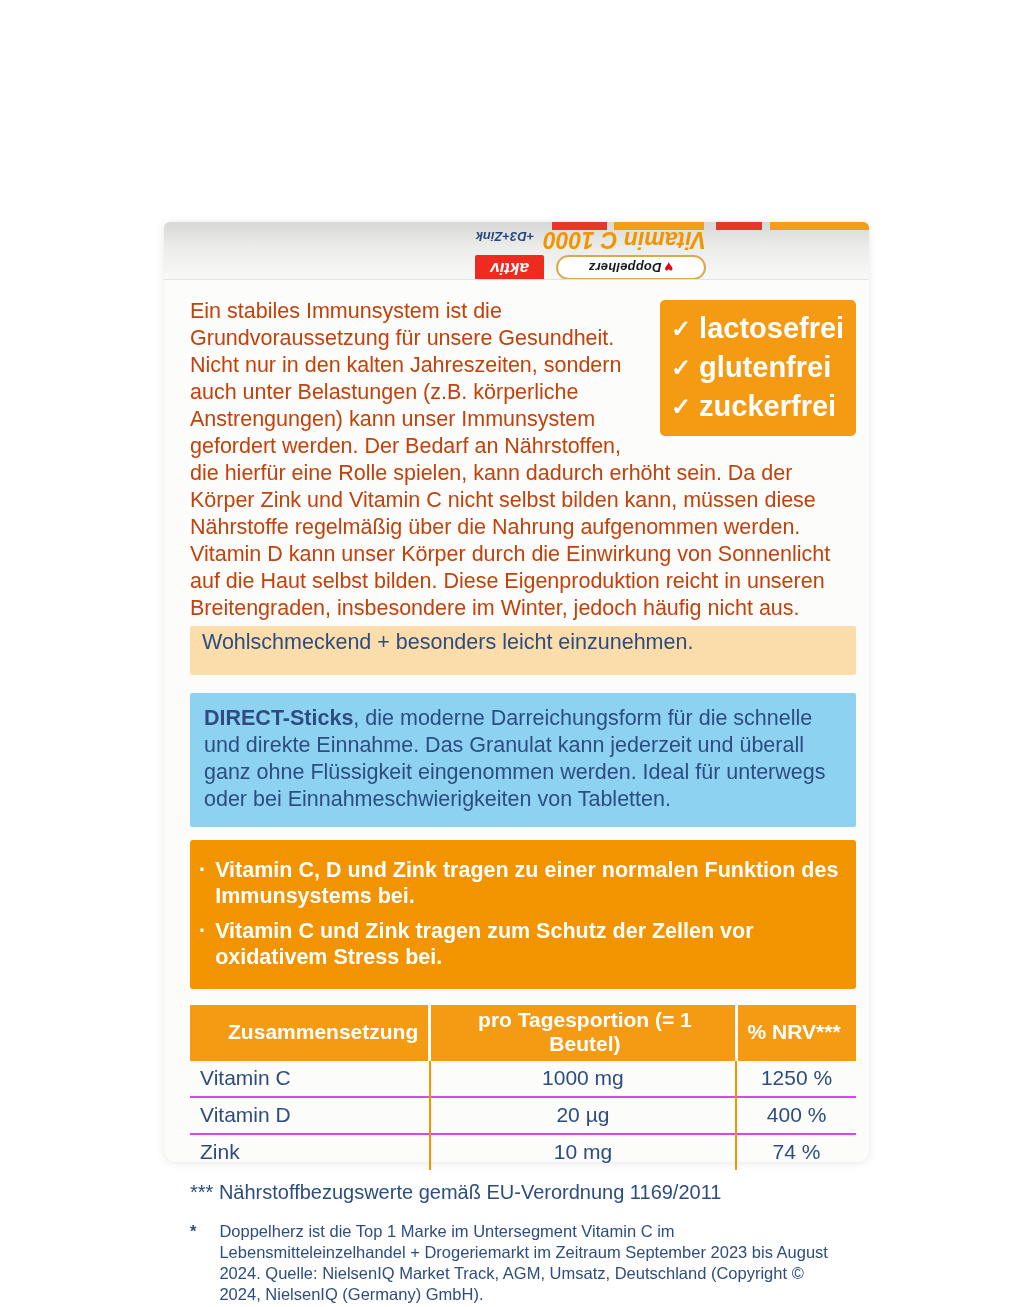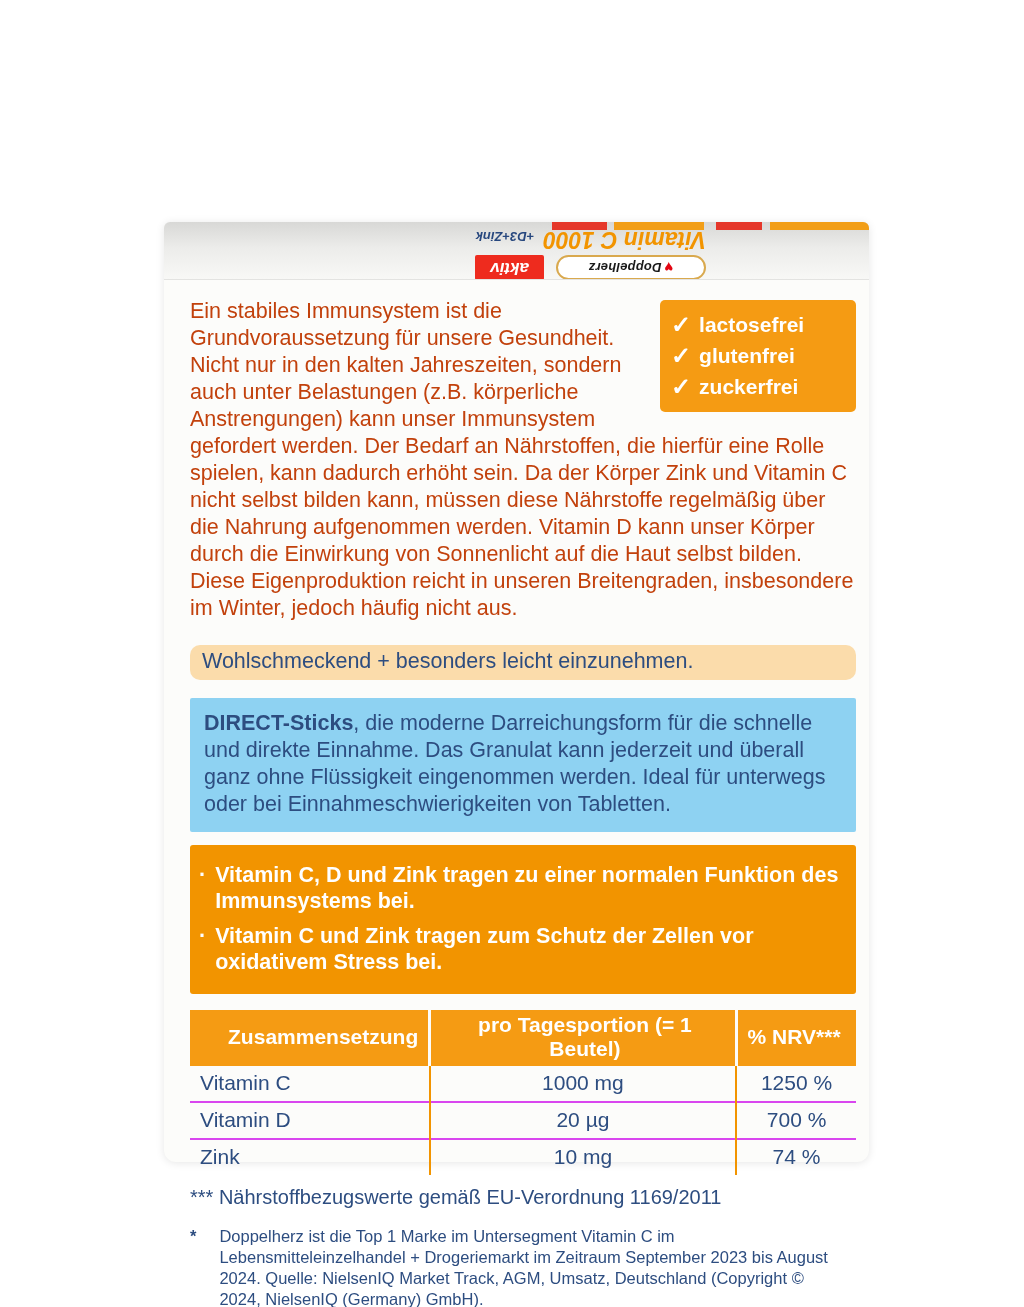--- a/index.html
+++ b/index.html
@@ -49,29 +49,29 @@
     position:absolute; top:58px; left:0; right:0; bottom:0;
     padding:18px 13px 0 26px; color:#2d4d80;
   }
   .right-col { float:right; width:196px; margin:2px 0 12px 16px; }
   .claims-box {
     background:#f59b13; border-radius:5px; padding:13px 8px 13px 11px;
     display:flex; flex-direction:column; gap:7px;
   }
   .claim { display:flex; align-items:center; gap:8px; }
   .check { color:#ffffff; font-size:24px; font-weight:bold; line-height:1; }
-  .claim-label { color:#ffffff; font-weight:bold; font-size:21px; line-height:1.1; }
+  .claim-label { color:#ffffff; font-weight:bold; font-size:29px; line-height:1.1; }
   .veg-box {
     margin-top:9px; background:#159639; border-radius:3px; padding:7px 10px 8px 10px;
     color:#ffffff; font-weight:bold; font-size:21px; line-height:25px;
   }
   .intro { font-size:21.5px; line-height:27px; color:#c2410c; }
   .band {
-    clear:both; margin-top:23px; background:#fbdcab; color:#2d4d80;
-    font-size:21.5px; padding:4px 12px 6px 12px; border-radius:10px;
+    clear:both; margin-top:4px; background:#fbdcab; color:#2d4d80;
+    font-size:21.5px; padding:4px 12px 20px 12px; border-radius:2px;
   }
   .blue-box {
     margin-top:18px; background:#8ed2f2; border-radius:2px;
     padding:12px 14px 14px 14px; font-size:21.5px; line-height:27px; color:#2d4d80;
   }
   .blue-box b { font-weight:bold; }
   .benefits-box {
     margin-top:13px; background:#f29400; border-radius:3px;
     padding:17px 14px 19px 9px; color:#ffffff; font-weight:bold;
     font-size:21.5px; line-height:26px; display:flex; flex-direction:column; gap:9px;
@@ -169,21 +169,21 @@
         </thead>
         <tbody>
           <tr>
             <td class="col1">Vitamin C</td>
             <td class="col2">1000 mg</td>
             <td class="col3">1250 %</td>
           </tr>
           <tr>
             <td class="col1">Vitamin D</td>
             <td class="col2">20  µg</td>
-            <td class="col3">700 %</td>
+            <td class="col3">400 %</td>
           </tr>
           <tr>
             <td class="col1">Zink</td>
             <td class="col2">10 mg</td>
             <td class="col3">74 %</td>
           </tr>
         </tbody>
       </table>
 
       <div class="fn-nrv">*** Nährstoffbezugswerte gemäß EU-Verordnung 1169/2011</div>

